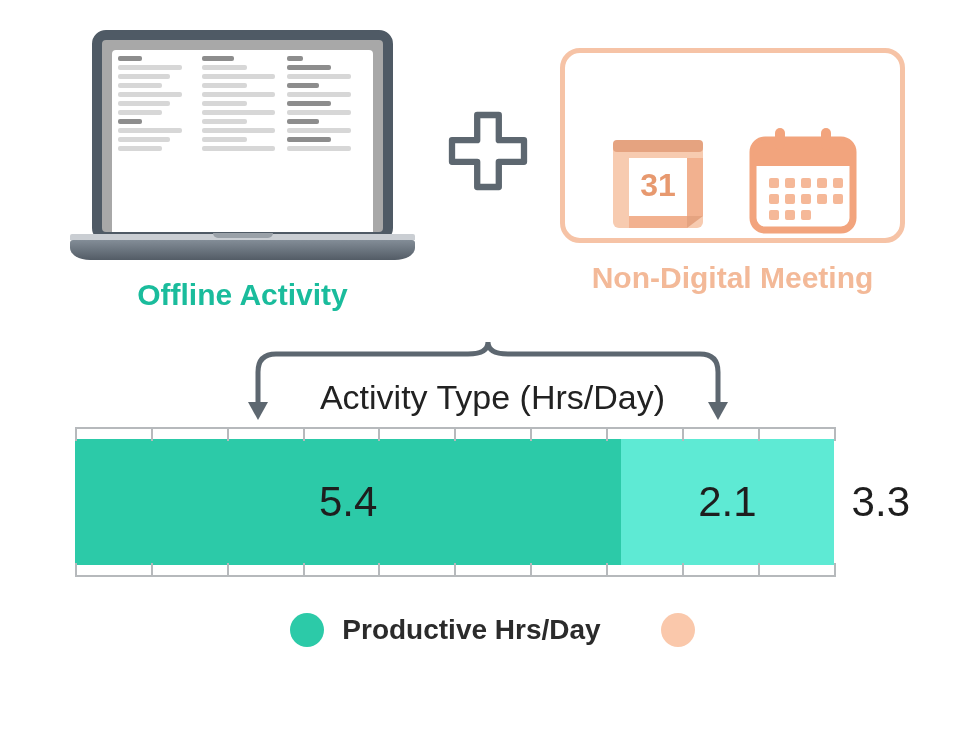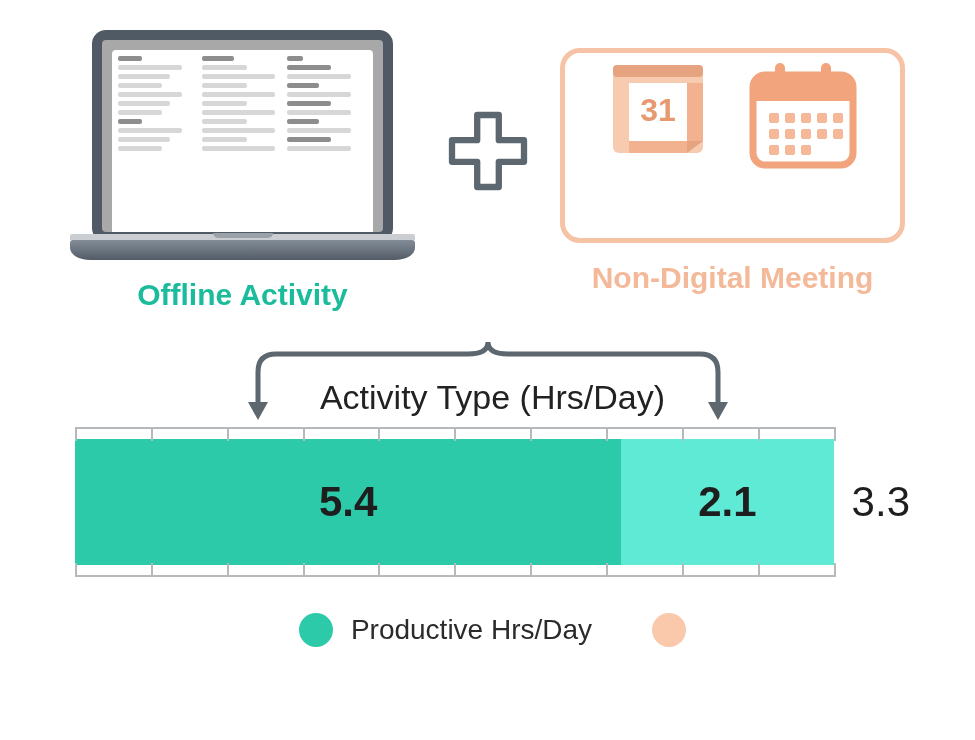--- a/index.html
+++ b/index.html
@@ -94,21 +94,21 @@
     margin-top: -40px;
   }
   .plus svg { width: 100%; height: 100%; }
 
   
   .panel {
     width: 345px; height: 195px;
     border: 5px solid #f6c3a6;
     border-radius: 20px;
     display: flex;
-    align-items: flex-start;
+    align-items: flex-end;
     justify-content: center;
     gap: 30px;
   }
   .gcal {
     width: 110px; height: 110px;
     position: relative;
   }
   .gcal svg, .cal svg { width:100%; height:100%; }
   .cal {
     width: 120px; height: 120px;
@@ -166,41 +166,41 @@
     height: auto;
     display: flex;
     width: calc(100%);
   }
   .seg {
     height: 100%;
     display: flex;
     align-items: center;
     justify-content: center;
     font-size: 42px;
-    font-weight: 700;
+    font-weight: 400;
     color: #1e1e1e;
   }
   .seg.prod { background: #2ccaa8; }
   .seg.off  { background: #fac8ab; }
   .total-val {
     font-size: 42px;
     font-weight: 500;
     color: #1e1e1e;
     white-space: nowrap;
   }
 
   
   .legend {
     margin-top: 36px;
     display: flex;
     align-items: center;
     justify-content: center;
     gap: 60px;
     font-size: 28px;
-    font-weight: 400;
+    font-weight: 700;
     color: #2b2b2b;
   }
   .legend-item { display: flex; align-items: center; gap: 18px; }
   .swatch { width: 34px; height: 34px; border-radius: 50%; }
   .swatch.prod { background: #2ccaa8; }
   .swatch.off  { background: #fac8ab; }
 </style>
 </head>
 <body>
 

